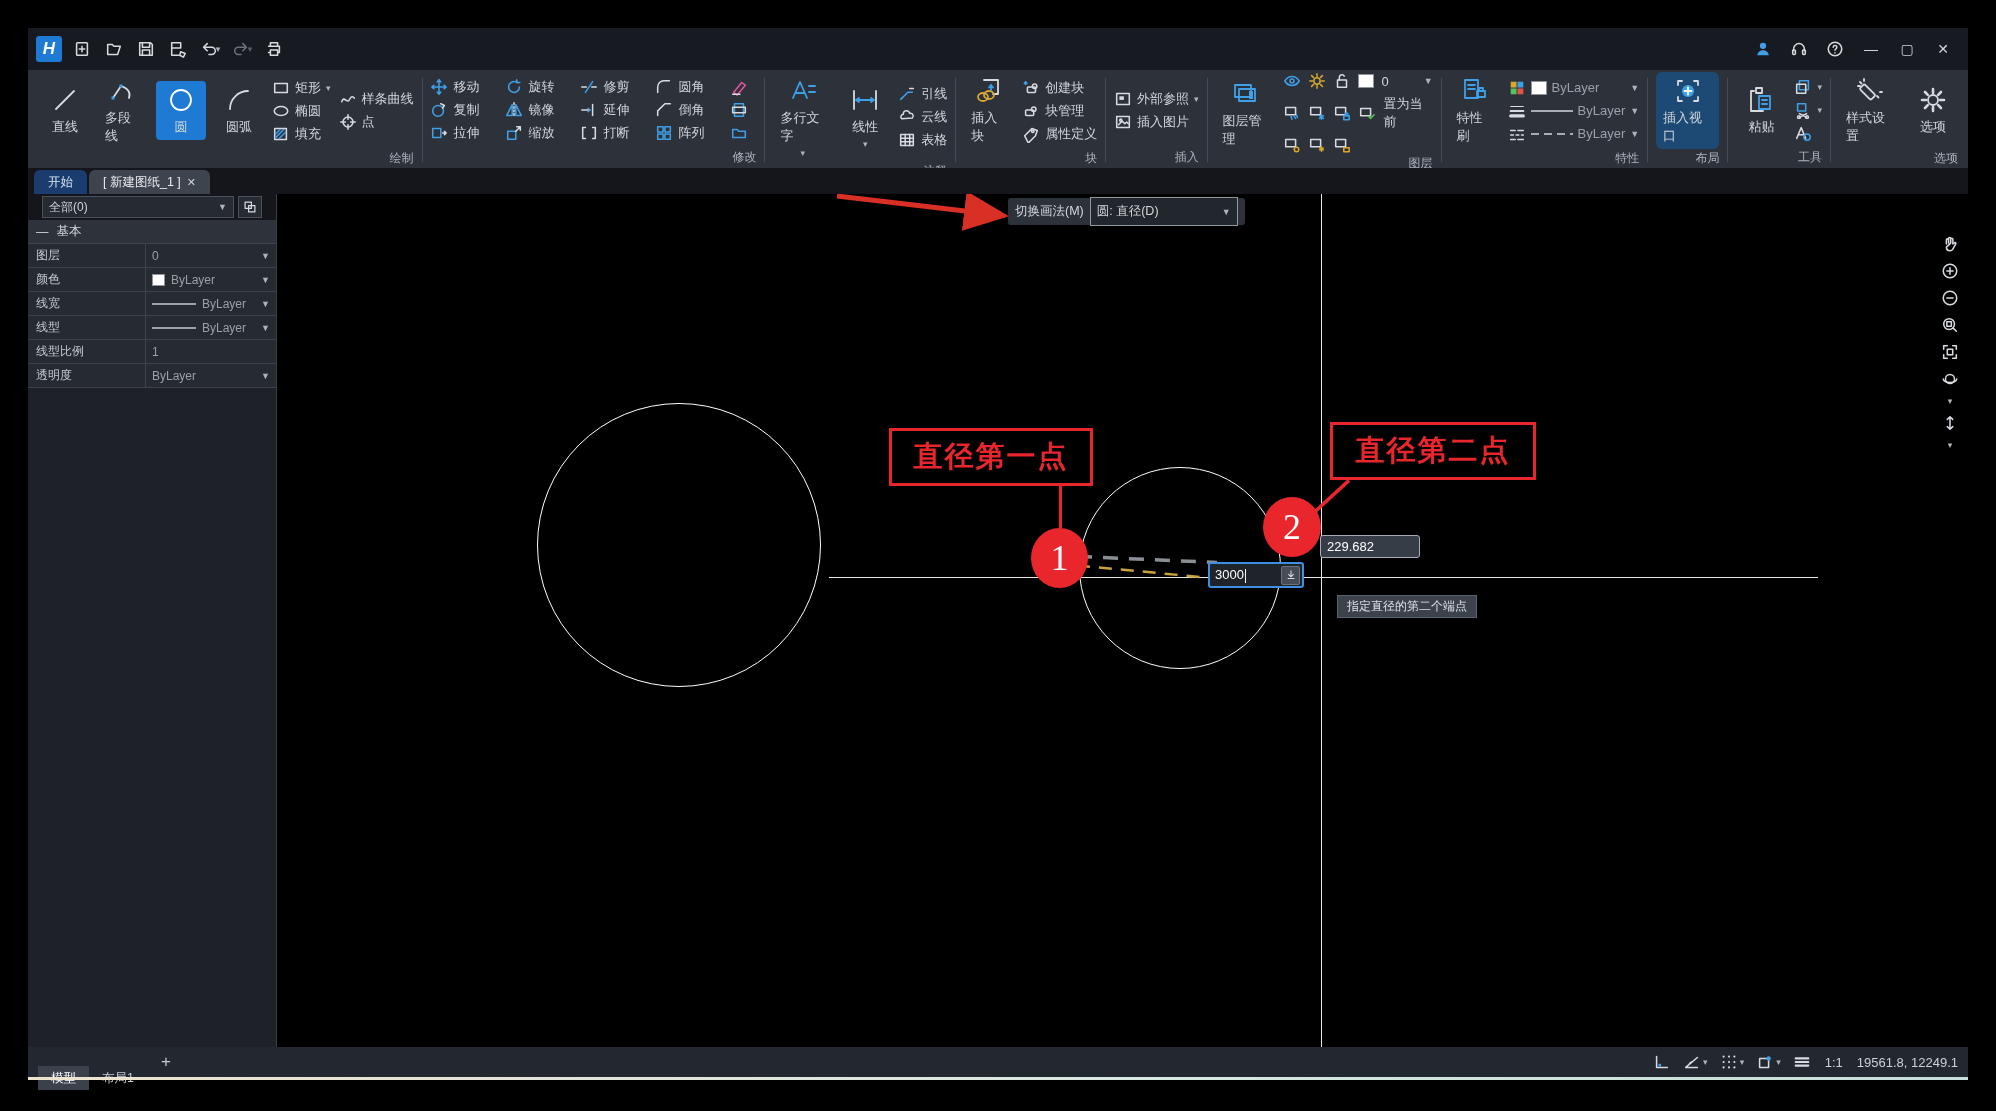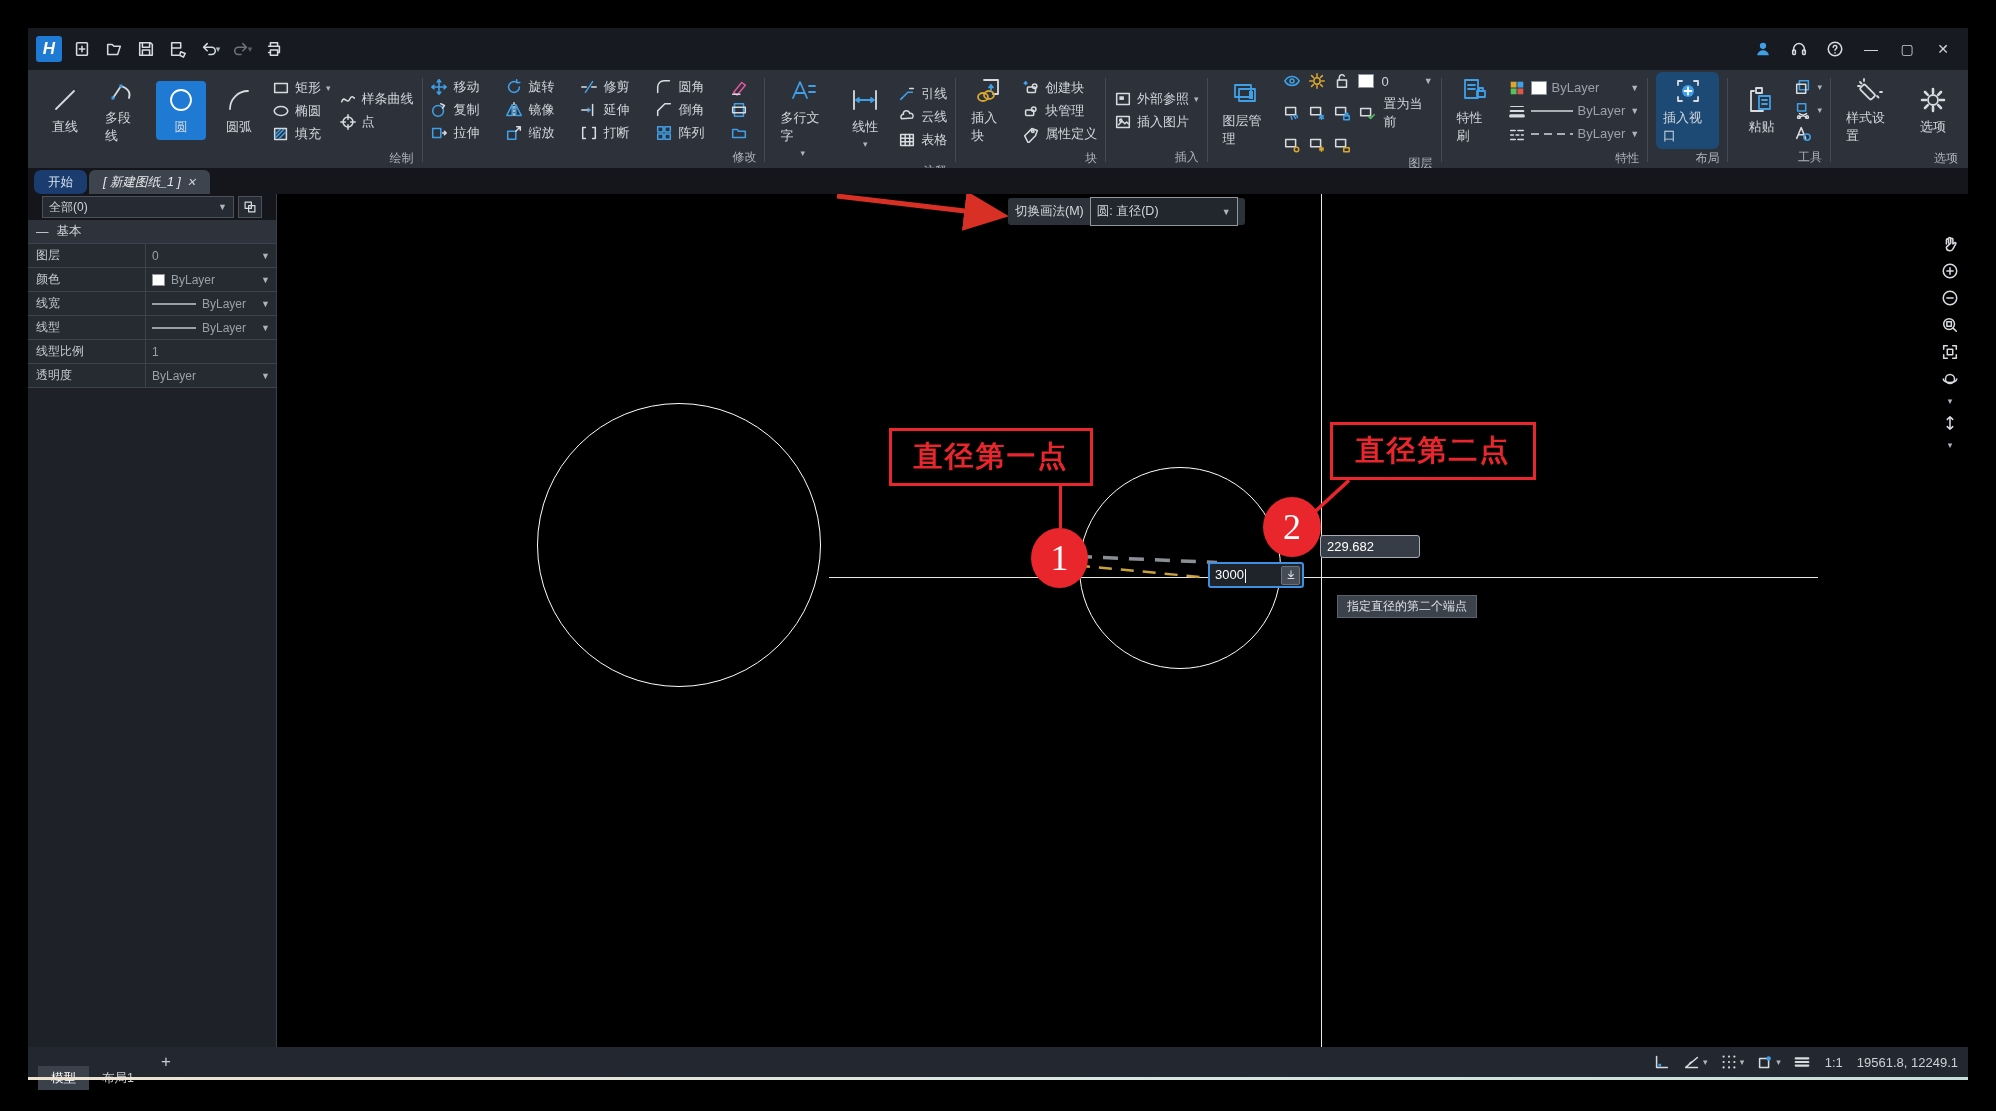--- a/index.html
+++ b/index.html
@@ -44,22 +44,22 @@
   .ddrow { display:flex; align-items:center; gap:5px; font-size:13px; color:#9ba1a9; }
   .lineSeg { height:2px; background:#a9aeb5; flex:1; min-width:36px; }
   .lineSegD { height:2px; flex:1; min-width:30px;
     background:repeating-linear-gradient(90deg,#a9aeb5 0 8px,transparent 8px 13px); }
   .caretd { font-size:9px; color:#aeb4bc; }
 
   
   .tabstrip { height:26px; background:#14161b; display:flex; align-items:flex-end; padding-left:6px; gap:2px; flex:0 0 auto; }
   .dtab { height:24px; border-radius:6px 6px 0 0; display:flex; align-items:center; gap:6px;
     padding:0 14px; font-size:12.5px; }
-  .dtab.start { background:#1a3c6e; color:#d9e4f2;border-radius:7px; }
-  .dtab.doc { background:#3e444e; color:#e8eaee;font-style:italic; }
+  .dtab.start { background:#1a3c6e; color:#d9e4f2; }
+  .dtab.doc { background:#3e444e; color:#e8eaee; }
   .dtab .x { font-size:11px; color:#cdd2d9; }
 
   
   .main { flex:1; display:flex; min-height:0; }
   .panel { width:249px; background:#1e2127; display:flex; flex-direction:column; border-right:1px solid #3a4049; }
   .filterrow { height:26px; display:flex; align-items:center; gap:4px; padding:2px 14px; background:#14161b; }
   .filtersel { flex:1; height:22px; background:#262b33; border:1px solid #4a5159; display:flex;
     align-items:center; padding:0 6px; font-size:12px; color:#cfd4da; }
   .filtersel .caretd { margin-left:auto; }
   .filterbtn { width:24px; height:22px; background:#262b33; border:1px solid #4a5159;

